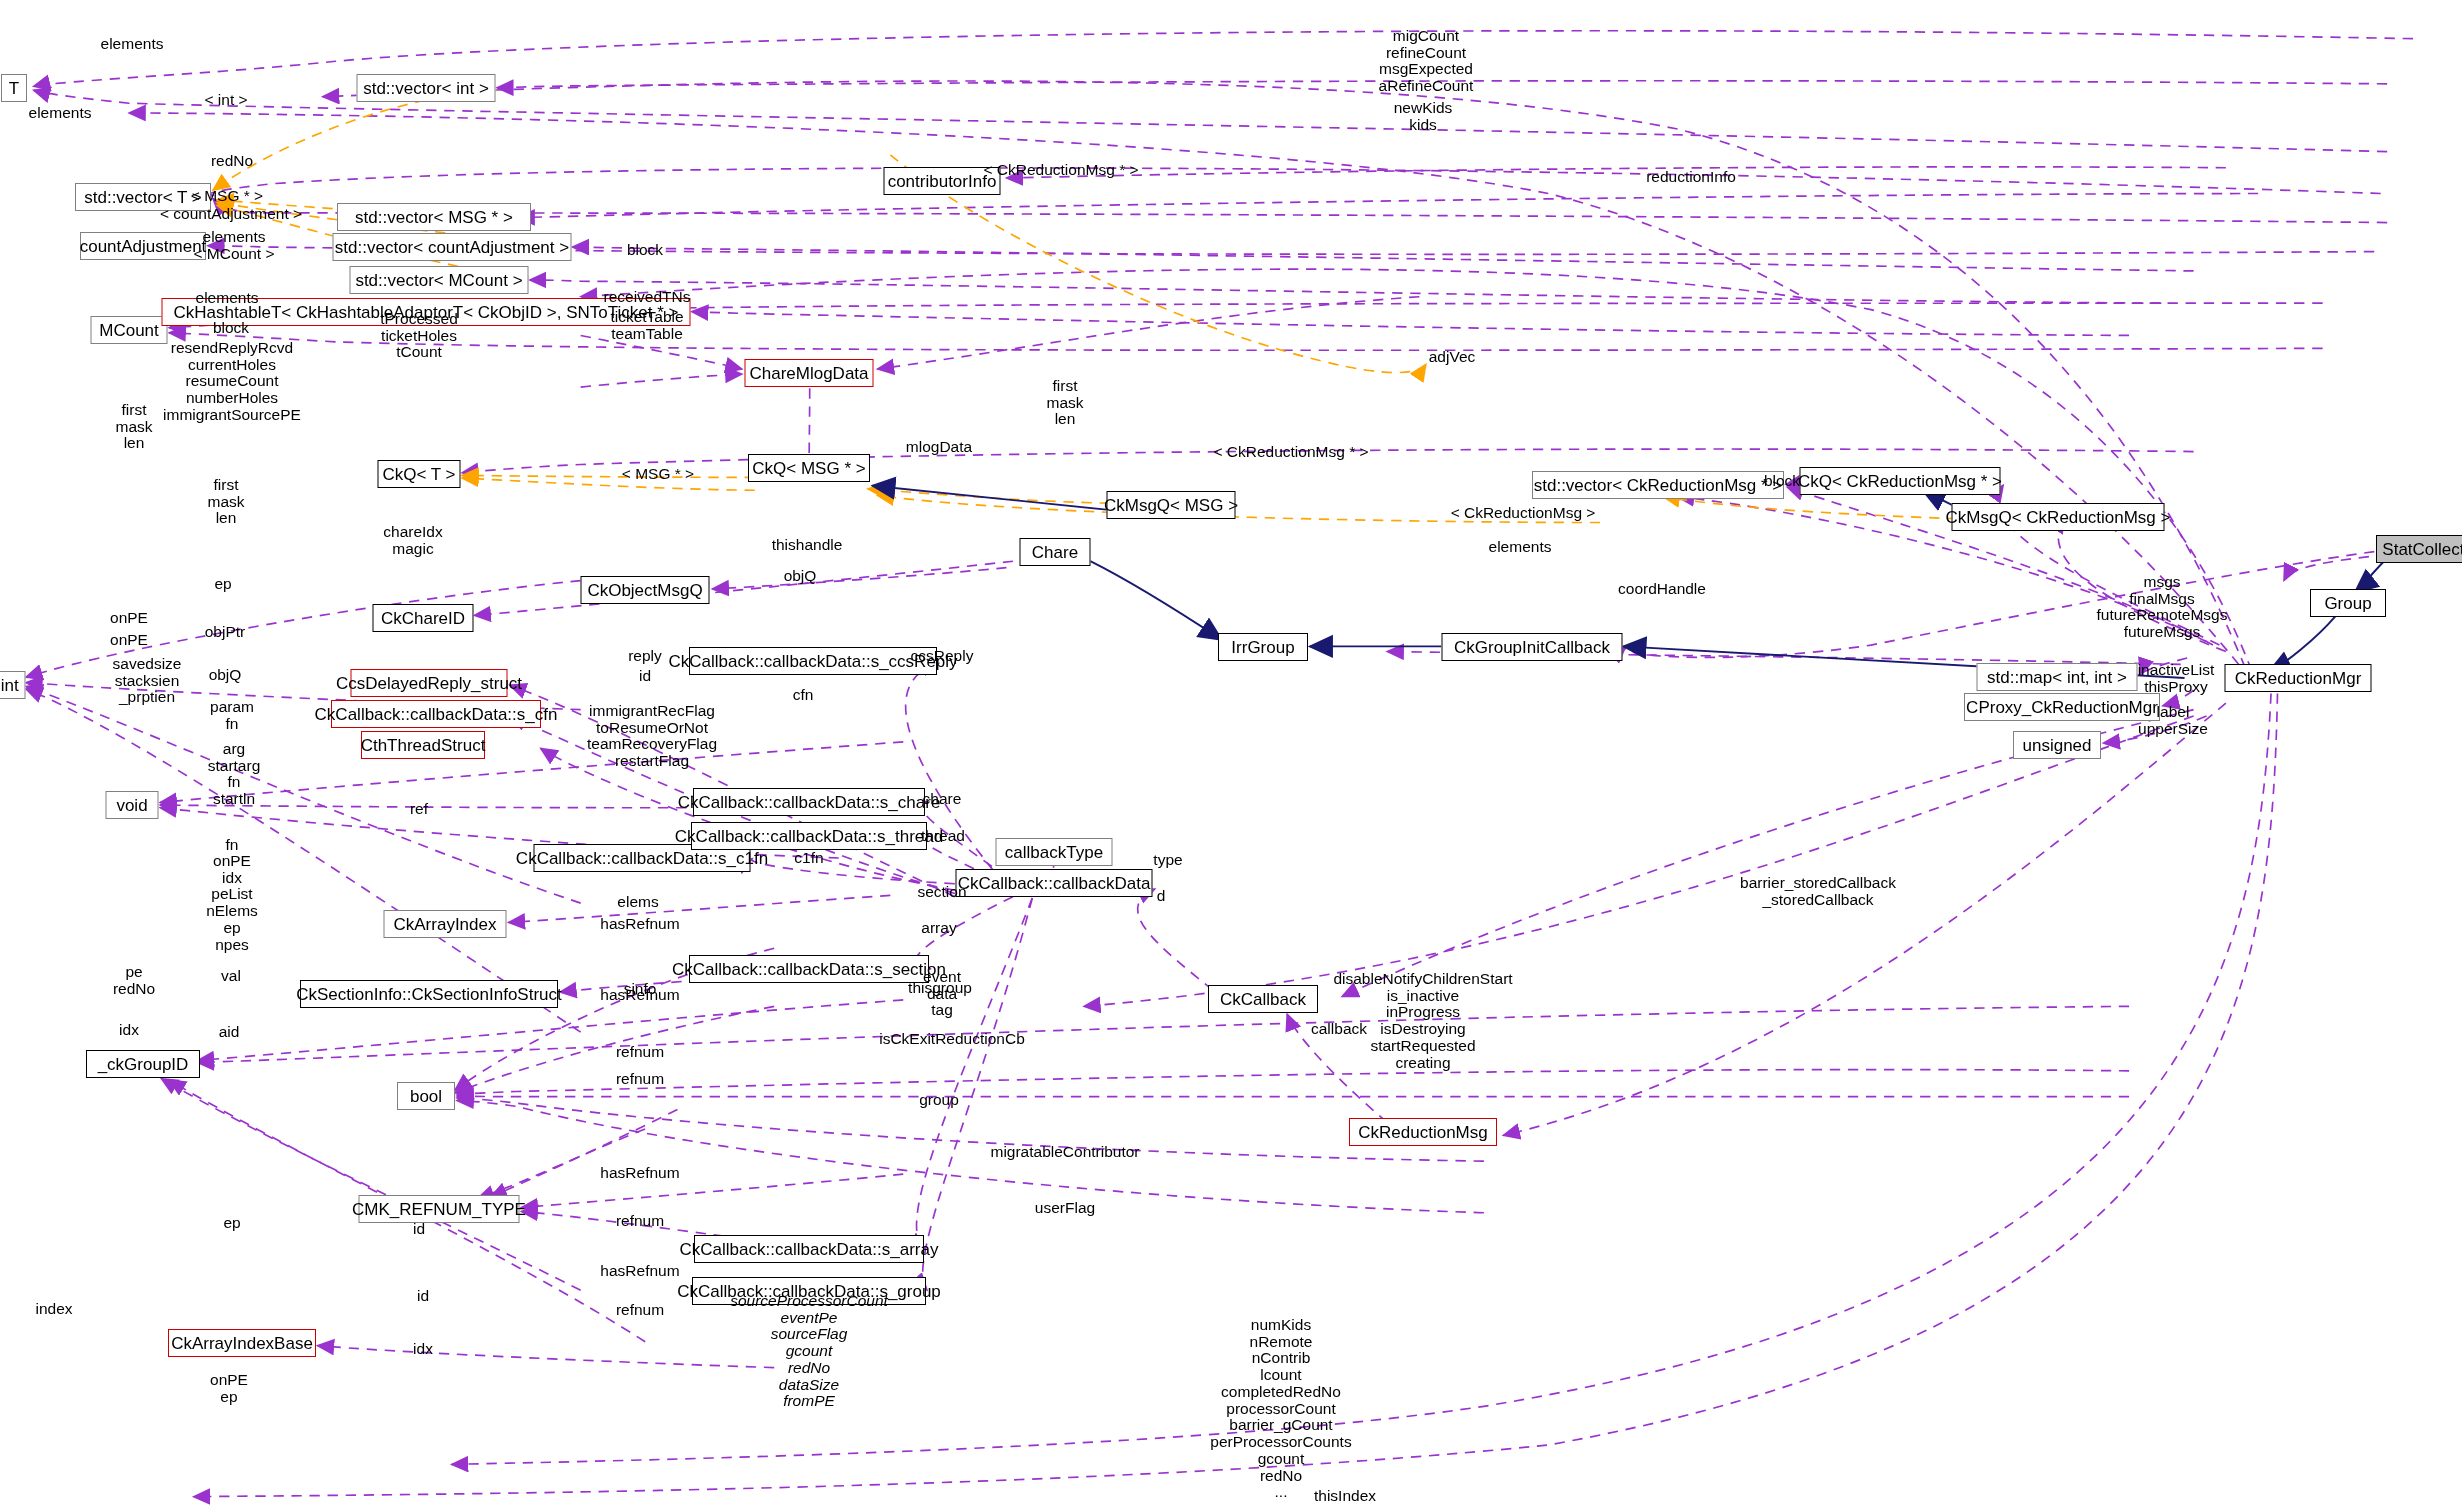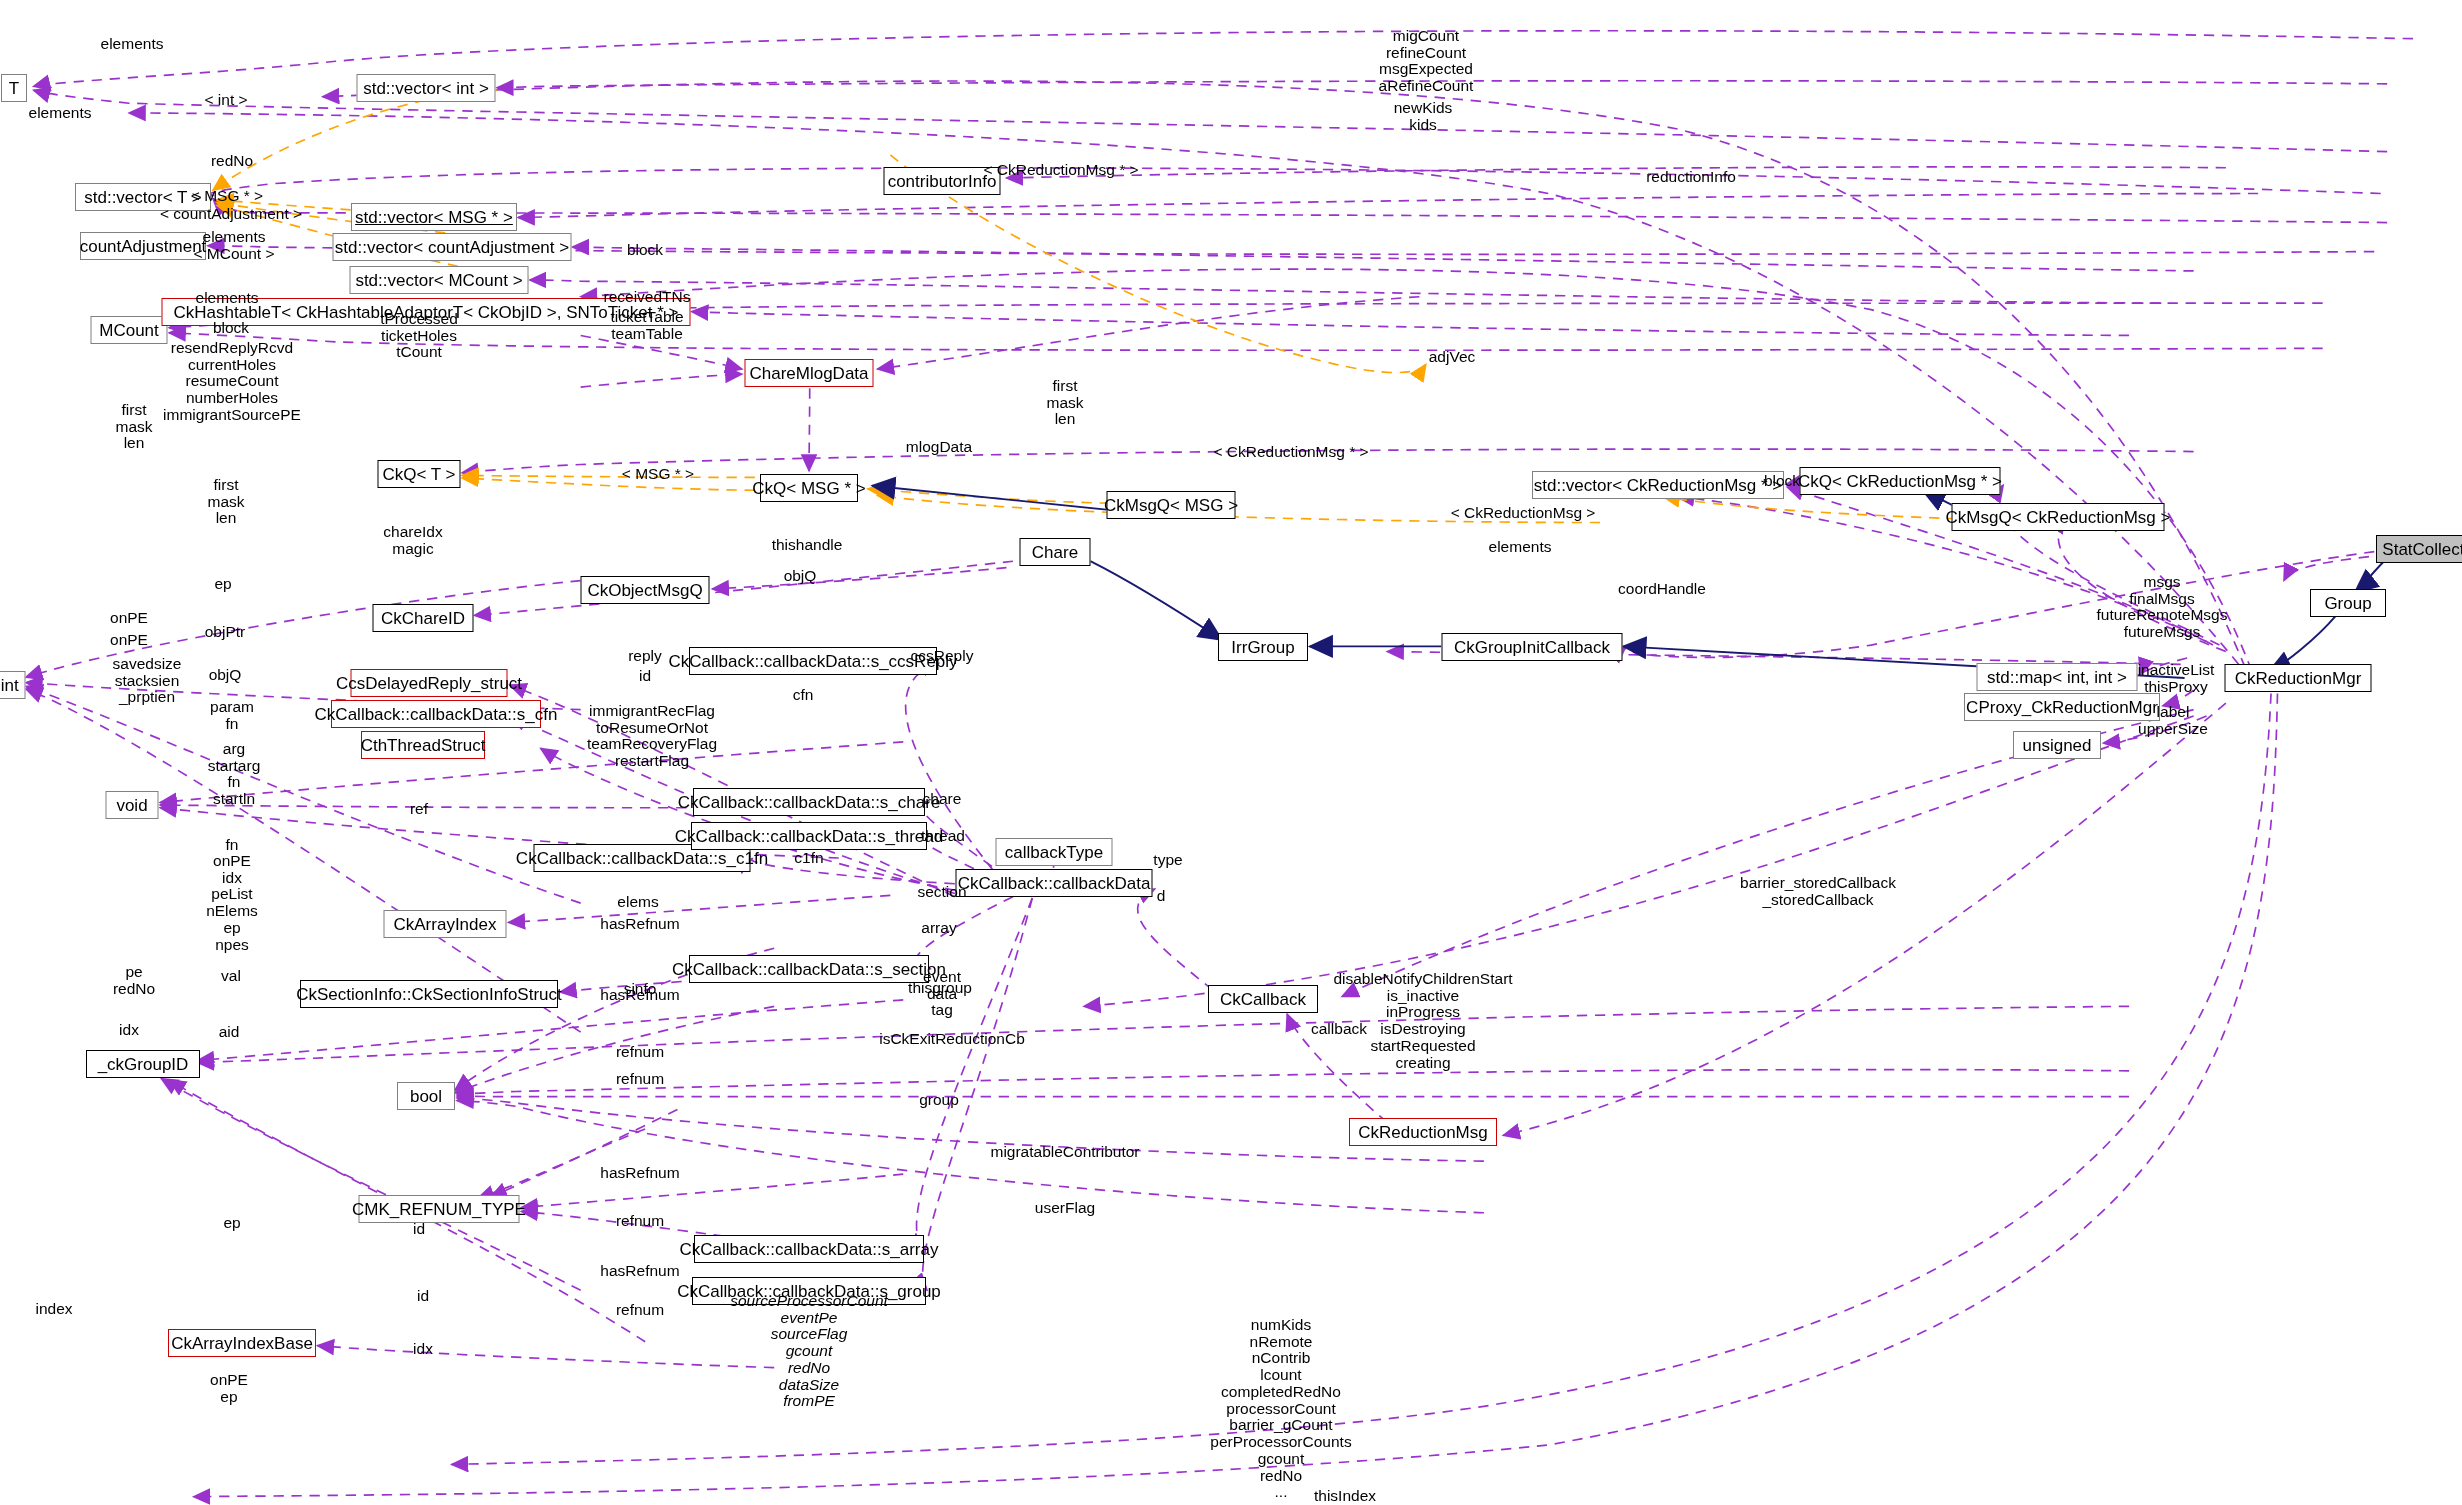--- a/index.html
+++ b/index.html
@@ -182,21 +182,21 @@
       <path d="M3620,955 C3590,990 3540,1030 3516,1042"></path>
     </g>
   </svg>
 
   <div id="nodes">
       <div class="node" style="left: 14px; top: 88px; width: 26px;">T</div>
       <div class="node" style="left: 143px; top: 197px; width: 136px;">std::vector&lt; T &gt;</div>
       <div class="node" style="left: 143px; top: 246px; width: 126px;">countAdjustment</div>
       <div class="node" style="left: 129px; top: 330px; width: 77px;">MCount</div>
       <div class="node" style="left: 426px; top: 88px; width: 139px;">std::vector&lt; int &gt;</div>
-      <div class="node" style="left: 434px; top: 217px; width: 166px; text-decoration: underline;">std::vector&lt; MSG * &gt;</div>
+      <div class="node" style="left: 434px; top: 217px; width: 194px;">std::vector&lt; MSG * &gt;</div>
       <div class="node" style="left: 452px; top: 247px; width: 239px;">std::vector&lt; countAdjustment &gt;</div>
       <div class="node" style="left: 439px; top: 280px; width: 179px;">std::vector&lt; MCount &gt;</div>
       <div class="node red" style="left: 426px; top: 312px; width: 529px;">CkHashtableT&lt; CkHashtableAdaptorT&lt; CkObjID &gt;, SNToTicket * &gt;</div>
       <div class="node solid" style="left: 419px; top: 474px; width: 83px;">CkQ&lt; T &gt;</div>
       <div class="node solid" style="left: 423px; top: 618px; width: 101px;">CkChareID</div>
       <div class="node red" style="left: 429px; top: 683px; width: 157px;">CcsDelayedReply_struct</div>
       <div class="node red" style="left: 436px; top: 714px; width: 210px;">CkCallback::callbackData::s_cfn</div>
       <div class="node red" style="left: 423px; top: 745px; width: 124px;">CthThreadStruct</div>
       <div class="node" style="left: 132px; top: 805px; width: 53px;">void</div>
       <div class="node" style="left: 9.7px; top: 685px; width: 31px;">int</div>
@@ -212,21 +212,21 @@
       <div class="node solid" style="left: 809px; top: 836px; width: 236px;">CkCallback::callbackData::s_thread</div>
       <div class="node solid" style="left: 809px; top: 969px; width: 240px;">CkCallback::callbackData::s_section</div>
       <div class="node solid" style="left: 809px; top: 1249px; width: 230px;">CkCallback::callbackData::s_array</div>
       <div class="node solid" style="left: 809px; top: 1291px; width: 234px;">CkCallback::callbackData::s_group</div>
       <div class="node" style="left: 1054px; top: 852px; width: 117px;">callbackType</div>
       <div class="node solid" style="left: 1054px; top: 883px; width: 197px;">CkCallback::callbackData</div>
       <div class="node solid" style="left: 1263px; top: 999px; width: 110px;">CkCallback</div>
       <div class="node red" style="left: 1423px; top: 1132px; width: 148px;">CkReductionMsg</div>
       <div class="node solid" style="left: 645px; top: 590px; width: 129px;">CkObjectMsgQ</div>
       <div class="node red" style="left: 809px; top: 373px; width: 129px;">ChareMlogData</div>
-      <div class="node solid" style="left: 809px; top: 488px; width: 98px;">CkQ&lt; MSG * &gt;</div>
+      <div class="node solid" style="left: 809px; top: 468px; width: 122px;">CkQ&lt; MSG * &gt;</div>
       <div class="node solid" style="left: 1171px; top: 505px; width: 129px;">CkMsgQ&lt; MSG &gt;</div>
       <div class="node solid" style="left: 1055px; top: 552px; width: 71px;">Chare</div>
       <div class="node solid" style="left: 1263px; top: 647px; width: 90px;">IrrGroup</div>
       <div class="node solid" style="left: 1532px; top: 647px; width: 181px;">CkGroupInitCallback</div>
       <div class="node solid" style="left: 942px; top: 181px; width: 117px;">contributorInfo</div>
       <div class="node" style="left: 1658px; top: 485px; width: 252px;">std::vector&lt; CkReductionMsg * &gt;</div>
       <div class="node solid" style="left: 1900px; top: 481px; width: 201px;">CkQ&lt; CkReductionMsg * &gt;</div>
       <div class="node solid" style="left: 2058px; top: 517px; width: 213px;">CkMsgQ&lt; CkReductionMsg &gt;</div>
       <div class="node" style="left: 2057px; top: 677px; width: 161px;">std::map&lt; int, int &gt;</div>
       <div class="node" style="left: 2062px; top: 707px; width: 196px;">CProxy_CkReductionMgr</div>

